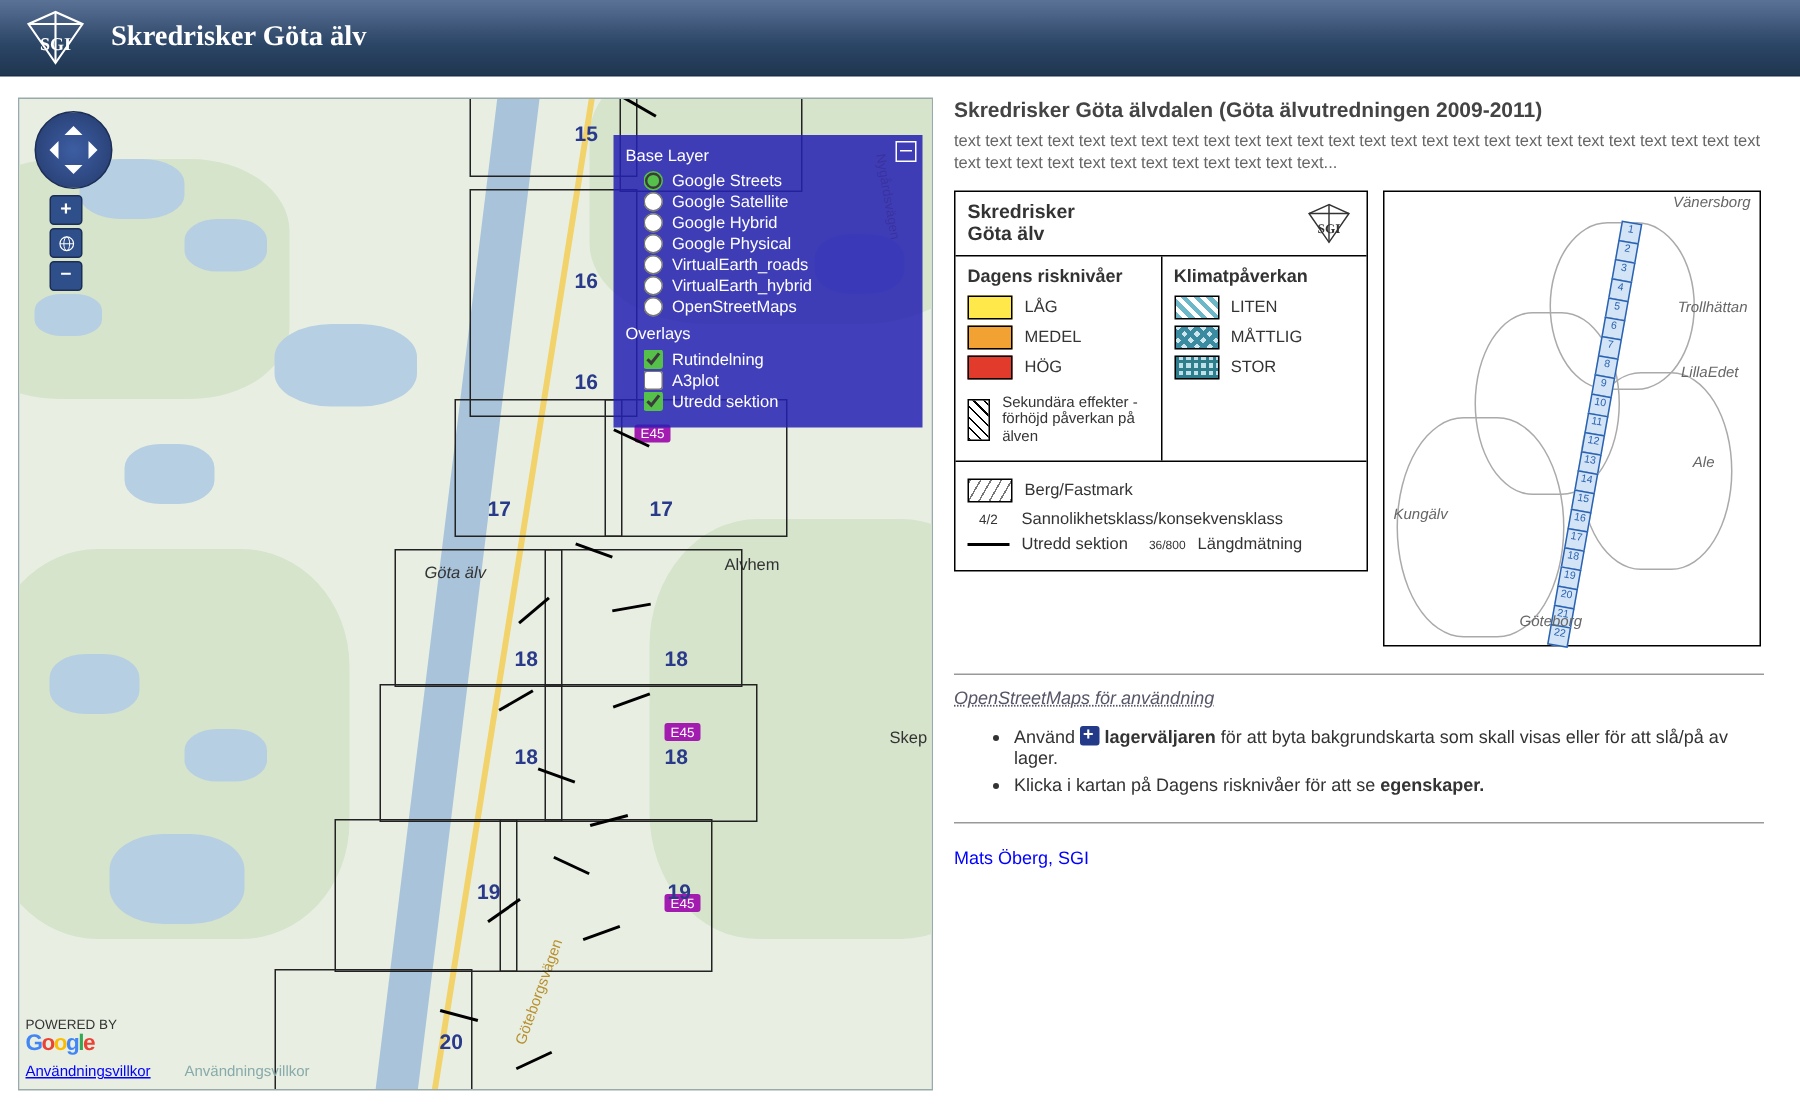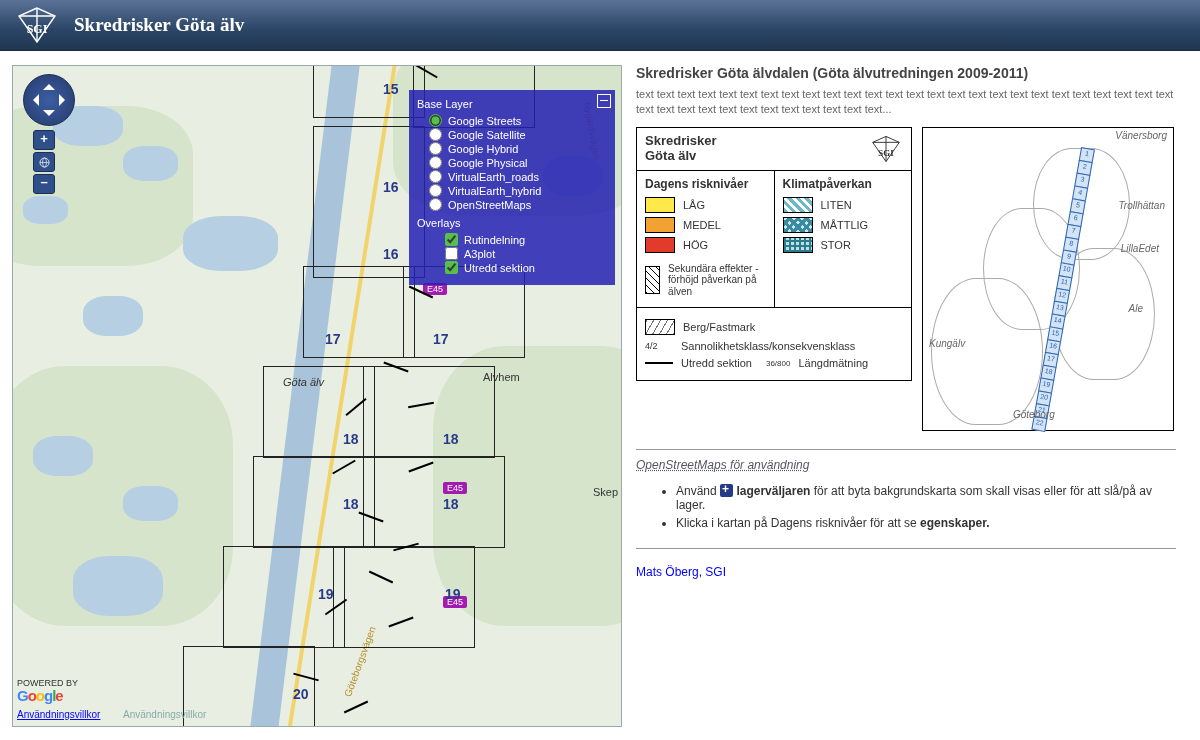--- a/index.html
+++ b/index.html
@@ -37,21 +37,21 @@
   .nav .zoom{margin-top:4px;margin-left:10px;display:flex;flex-direction:column;gap:2px}
   .nav .zbtn{width:20px;height:18px;background:#2f4f8a;color:#fff;border:1px solid #1c2e55;border-radius:3px;text-align:center;line-height:16px;font-weight:bold;cursor:pointer;font-size:13px}
   .nav .globe{width:20px;height:18px;background:#2f4f8a;border:1px solid #1c2e55;border-radius:3px;display:flex;align-items:center;justify-content:center}
   .nav .globe svg{width:13px;height:13px}
   .layer-panel{position:absolute;right:6px;top:24px;width:190px;background:rgba(37,34,178,.86);color:#fff;font-size:11px;padding:6px 8px 10px 8px}
   .layer-panel .close{position:absolute;right:4px;top:4px;width:12px;height:12px;border:1px solid #fff;cursor:pointer}
   .layer-panel .close::before{content:'';position:absolute;left:2px;top:5px;width:8px;height:1px;background:#fff}
   .layer-panel .sect{margin:2px 0 4px 0}
   .layer-panel label{display:flex;align-items:center;gap:6px;margin:1px 0 1px 12px;cursor:pointer}
   .layer-panel input{accent-color:#55c14b;margin:0}
-  .layer-panel .ov-row{margin-left:28px}
+  .layer-panel .ov-row{margin-left:12px}
   
   .side{width:540px}
   .side h3{margin:0 0 6px 0;font-size:14px;color:#444}
   .blurb{font-size:11px;color:#666;line-height:1.35;margin-bottom:10px}
   .panels{display:flex;gap:10px;align-items:flex-start}
   .legend{border:1px solid #000;width:274px;font-size:11px}
   .legend-hdr{display:flex;align-items:center;justify-content:space-between;border-bottom:1px solid #000;padding:6px 8px}
   .legend-hdr strong{font-size:13px;line-height:1.1}
   .legend-hdr .sgi-mini{width:34px;height:30px}
   .legend-cols{display:flex;border-bottom:1px solid #000}
@@ -305,21 +305,21 @@
                 <span>STOR</span>
               </div>
           </div>
         </div>
         <div class="legend-foot">
           <div class="lg-row">
               <div class="sw berg"></div>
               <span>Berg/Fastmark</span>
             </div>
           <div class="lg-row">
-              <span style="font-size:9px;width:28px;">4/2</span>
+              <span style="font-size:9px;width:28px;text-align:center">4/2</span>
               <span>Sannolikhetsklass/konsekvensklass</span>
             </div>
           <div class="lg-row">
             <div class="lg-line"></div>
               <span>Utredd sektion</span>
             <span style="font-size:8px;margin-left:6px">36/800</span>
               <span>Längdmätning</span>
           </div>
         </div>
       </div>

